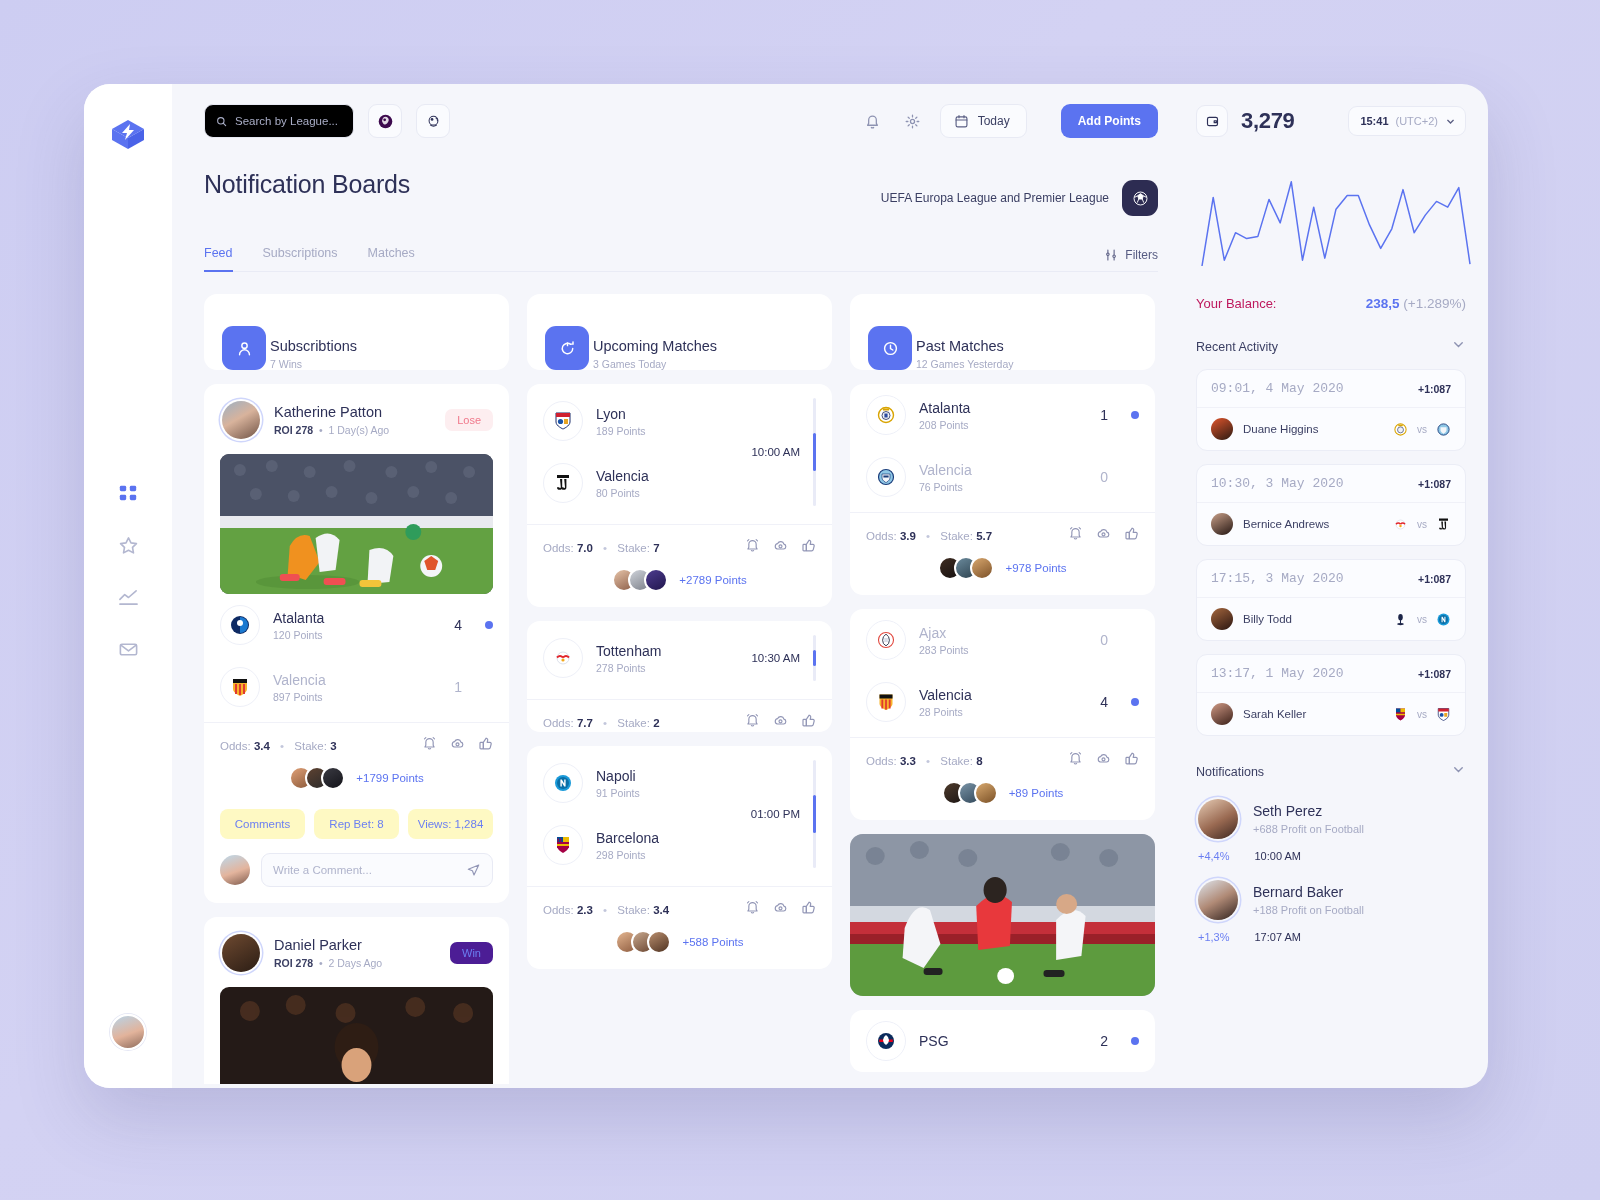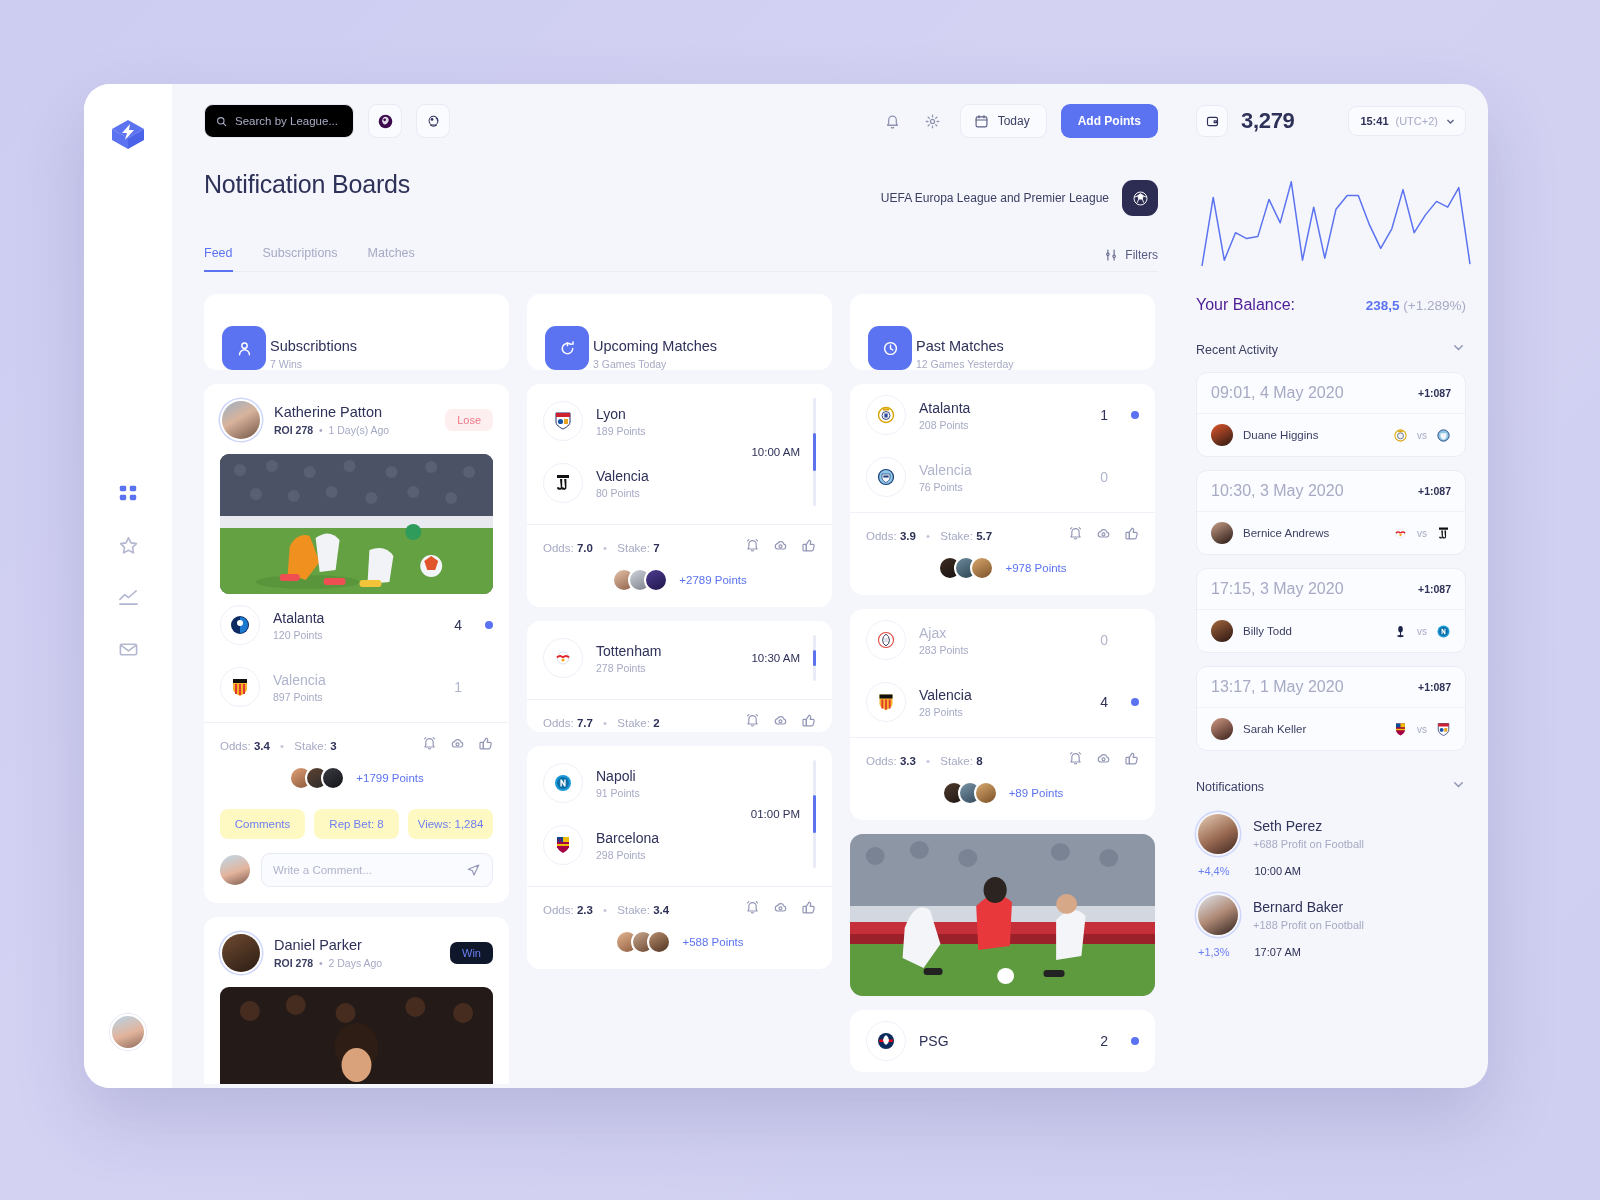--- a/index.html
+++ b/index.html
@@ -84,21 +84,21 @@
   .today {
     height: 34px; border: 1px solid #e8eaf4; border-radius: 9px;
     background: #fafbfe; display: flex; align-items: center; gap: 9px;
     padding: 0 16px 0 13px; cursor: pointer;
   }
   .today span { font-size: 12px; color: #3b3f63; }
   .addpts {
     height: 34px; border: none; border-radius: 9px;
     background: #5b73f0; color: #fff;
     font-family: inherit; font-size: 12px; font-weight: 600;
-    padding: 0 17px; cursor: pointer;
+    padding: 0 17px; cursor: pointer; margin-left: 20px;
   }
 
   .page-head { padding: 12px 30px 0 32px; display:flex; align-items:flex-start; }
   .page-title { font-size: 25px; font-weight: 400; color: #2e3158; letter-spacing: -.2px; }
   .league-wrap { margin-left: auto; display:flex; align-items:center; gap: 13px; padding-top: 10px; }
   .league-txt { font-size: 12px; color: #3b3f63; }
   .league-badge {
     width: 36px; height: 36px; border-radius: 11px; background: #2d2c52;
     display:flex; align-items:center; justify-content:center;
   }
@@ -139,21 +139,21 @@
 
   
   .feed-head { display: flex; align-items: center; padding: 15px 16px 0 16px; gap: 12px; }
   .av-ring { width: 42px; height: 42px; border-radius: 50%; padding: 2px; background: #fff; box-shadow: 0 0 0 1.5px #cfd6fb; flex: 0 0 42px; }
   .av { width: 100%; height: 100%; border-radius: 50%; }
   .feed-name { font-size: 14.5px; color: #2e3158; }
   .feed-meta { font-size: 10.5px; color: #a6aac4; margin-top: 4px; }
   .feed-meta b { color: #3b3f63; font-weight: 600; }
   .pill { margin-left: auto; border-radius: 7px; font-size: 11px; padding: 5px 12px; }
   .pill.lose { background: #fdeef0; color: #f0788b; }
-  .pill.win { background: #0f172a; color: #6b7ff2; padding-left: 12px; }
+  .pill.win { background: #4c1d95; color: #6b7ff2; padding-left: 12px; }
   .feed-img { margin: 13px 16px 0 16px; height: 140px; border-radius: 9px; overflow: hidden; position: relative; }
 
   .team-row { display: flex; align-items: center; gap: 13px; padding: 11px 16px; }
   .crest { width: 40px; height: 40px; border-radius: 50%; border: 1px solid #eef0f8; display:flex; align-items:center; justify-content:center; flex:0 0 40px; background:#fff; }
   .team-n { font-size: 14px; color: #2e3158; }
   .team-n.dim { color: #b0b4cc; }
   .team-p { font-size: 10.5px; color: #a6aac4; margin-top: 3px; }
   .score { margin-left: auto; font-size: 14px; color: #2e3158; }
   .score.dim { color: #b0b4cc; }
   .dot-ind { width: 8px; height: 8px; border-radius: 50%; background: #5b73f0; margin-left: 10px; }
@@ -197,32 +197,32 @@
   .right-top { height: 74px; display:flex; align-items:center; gap: 13px; }
   .wallet { width: 32px; height: 32px; border-radius: 9px; border:1px solid #e8eaf4; background:#fafbfe; display:flex; align-items:center; justify-content:center; }
   .bal-num { font-size: 22px; color: #2e3158; font-weight: 600; letter-spacing:-.3px; }
   .tz { margin-left:auto; height: 30px; border:1px solid #e8eaf4; border-radius: 9px; background:#fafbfe; display:flex; align-items:center; gap:7px; padding: 0 9px 0 11px; cursor:pointer; }
   .tz b { font-size: 11px; color:#2e3158; font-weight:600; }
   .tz span { font-size: 11px; color:#a6aac4; }
 
   .spark { height: 110px; margin-top: 6px; position: relative; }
 
   .bal-row { display:flex; align-items:baseline; margin-top: 22px; }
-  .bal-lbl { font-size: 16px; color:#4c1d95; }
+  .bal-lbl { font-size: 13px; color:#be185d; }
   .bal-right { margin-left:auto; font-size: 13.5px; }
   .bal-right b { color:#5b73f0; font-weight:600; }
   .bal-right span { color:#a6aac4; }
 
   .sec-head { display:flex; align-items:center; margin-top: 26px; }
   .sec-head h4 { font-size: 12.5px; font-weight: 400; color:#3b3f63; }
   .chev { margin-left:auto; cursor:pointer; }
 
   .act-card { border:1px solid #ebedf6; border-radius: 11px; background:#fbfcff; margin-top: 13px; overflow:hidden; }
   .act-top { display:flex; align-items:center; padding: 11px 14px; }
-  .act-date { font-size: 16px; color:#a6aac4; }
+  .act-date { font-size: 13px; color:#a6aac4;font-family:Liberation Mono, monospace; }
   .act-amt { margin-left:auto; font-size: 10.5px; color:#2e3158; font-weight:600; }
   .act-bot { display:flex; align-items:center; padding: 10px 14px; border-top:1px solid #f0f1f8; gap: 10px; }
   .act-av { width: 22px; height: 22px; border-radius: 50%; flex:0 0 22px; }
   .act-name { font-size: 11.5px; color:#3b3f63; }
   .act-vs { margin-left:auto; display:flex; align-items:center; gap:9px; }
   .act-vs small { font-size: 10px; color:#a6aac4; }
 
   .note { display:flex; align-items:center; gap: 13px; margin-top: 16px; }
   .note-ring { width: 44px; height: 44px; border-radius:50%; padding:2px; box-shadow: 0 0 0 1.5px #cfd6fb; flex:0 0 44px; }
   .note-n { font-size: 14px; color:#2e3158; }

